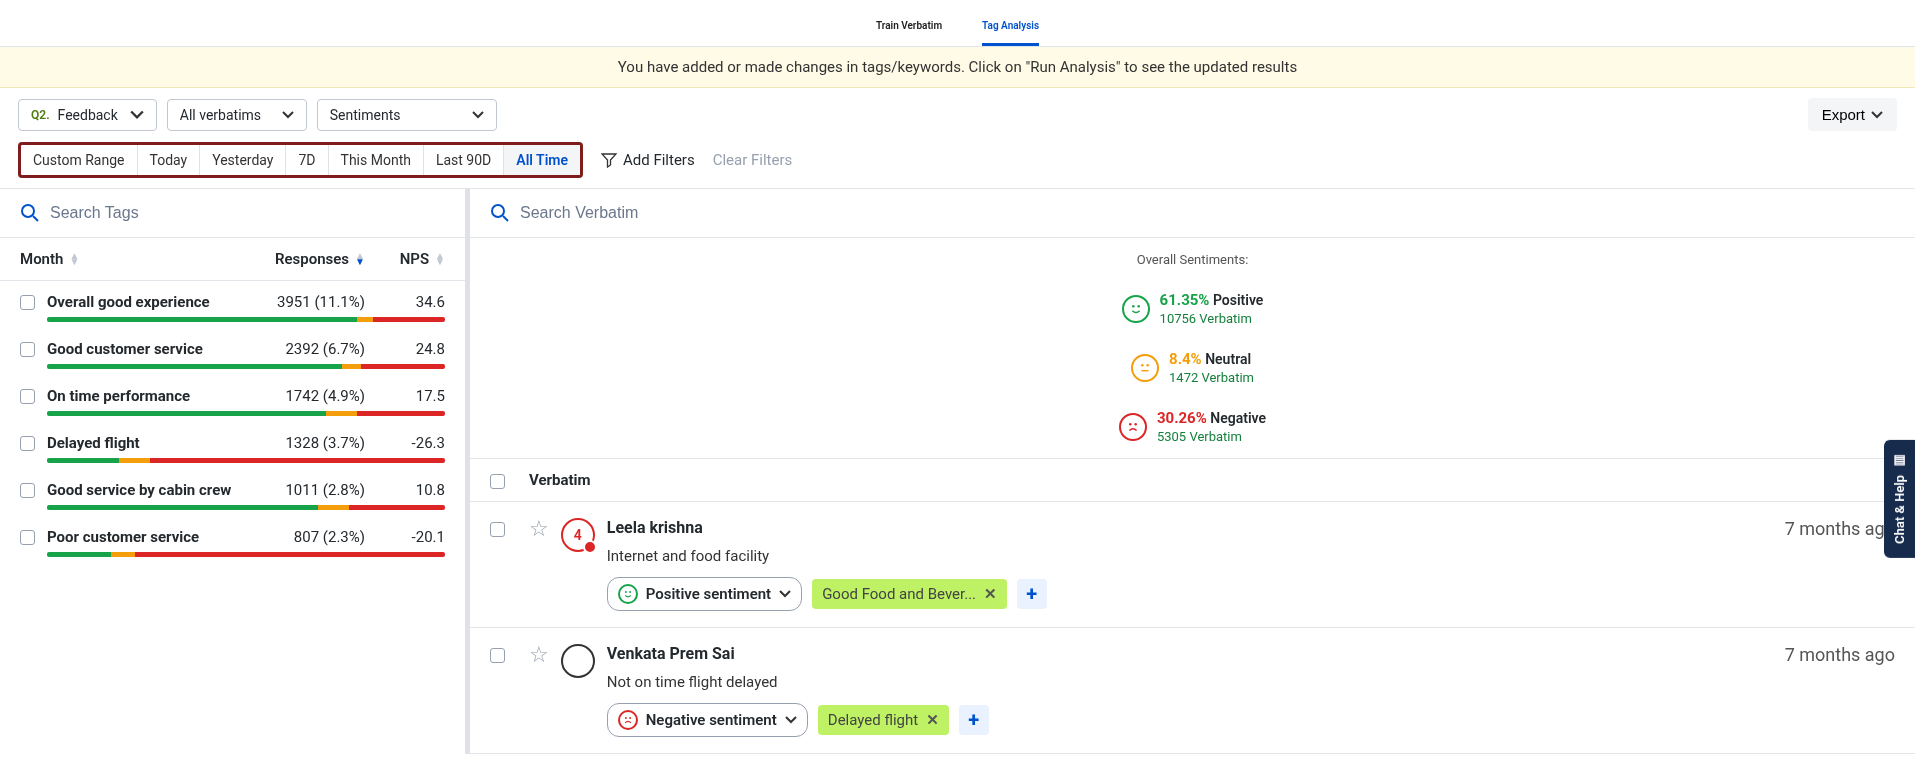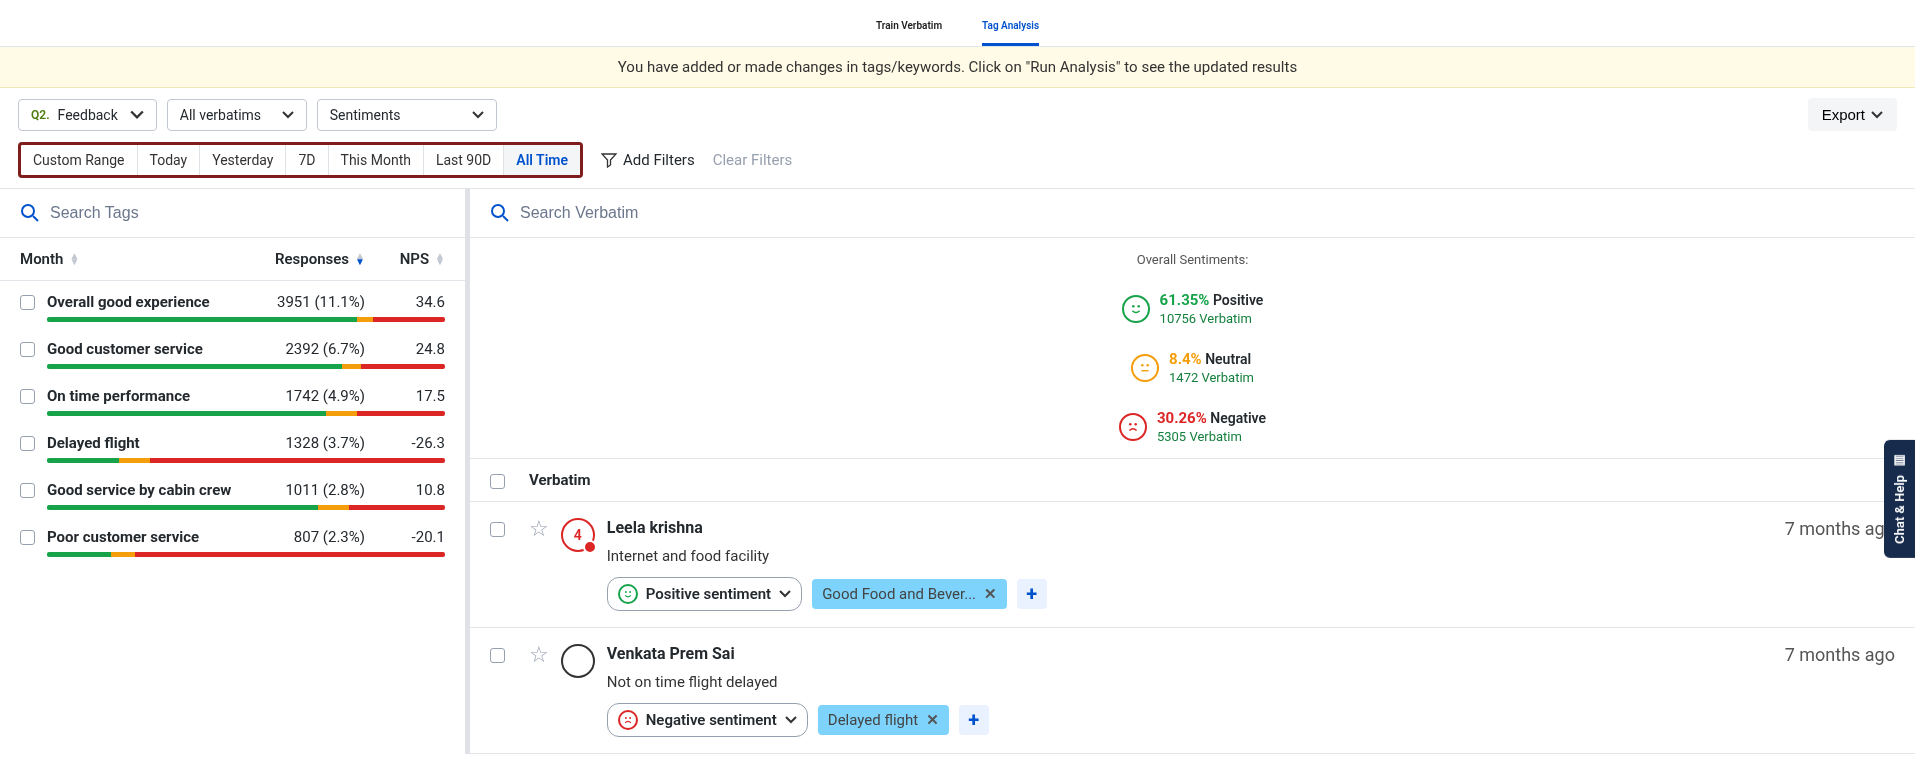--- a/index.html
+++ b/index.html
@@ -66,21 +66,21 @@
 .avatar.plain { border-color: #333; color: #333; }
 .avatar-badge { position: absolute; right: -4px; bottom: -4px; width: 14px; height: 14px; background: #dc2626; border-radius: 50%; border: 2px solid #fff; }
 .verb-content { flex: 1; }
 .verb-top { display: flex; justify-content: space-between; }
 .verb-name { font-weight: 700; font-size: 16px; }
 .verb-time { color: #555; font-size: 18px; }
 .verb-text { margin-top: 8px; font-size: 15px; color: #333; }
 .verb-tags { display: flex; gap: 10px; margin-top: 12px; align-items: center; }
 .sent-chip { border: 1px solid #97a0af; border-radius: 12px; padding: 6px 10px; display: flex; align-items: center; gap: 8px; font-size: 15px; font-weight: 600; cursor: pointer; }
 .face-sm { width: 20px; height: 20px; border-radius: 50%; border: 2px solid; display: inline-flex; }
-.tag-chip { background: #7dd3fc; border-radius: 4px; padding: 6px 10px; display: flex; align-items: center; gap: 8px; font-size: 15px; color: #444; }
+.tag-chip { background: #bef264; border-radius: 4px; padding: 6px 10px; display: flex; align-items: center; gap: 8px; font-size: 15px; color: #444; }
 .tag-x { cursor: pointer; font-weight: 700; color: #555; }
 .add-tag { width: 30px; height: 30px; border-radius: 4px; background: #eaf1ff; display: flex; align-items: center; justify-content: center; cursor: pointer; font-size: 20px; font-weight: 700; color: #0052cc; }
 .help-tab { position: fixed; right: 0; top: 440px; background: #172b4d; color: #fff; padding: 14px 8px; writing-mode: vertical-rl; transform: rotate(180deg); border-radius: 0 6px 6px 0; font-size: 13px; font-weight: 600; cursor: pointer; display: flex; gap: 6px; align-items: center; }
 svg { display: block; }
 </style>
 </head>
 <body>
 
 <div class="tabs">
   <div class="tab">Train Verbatim</div>

